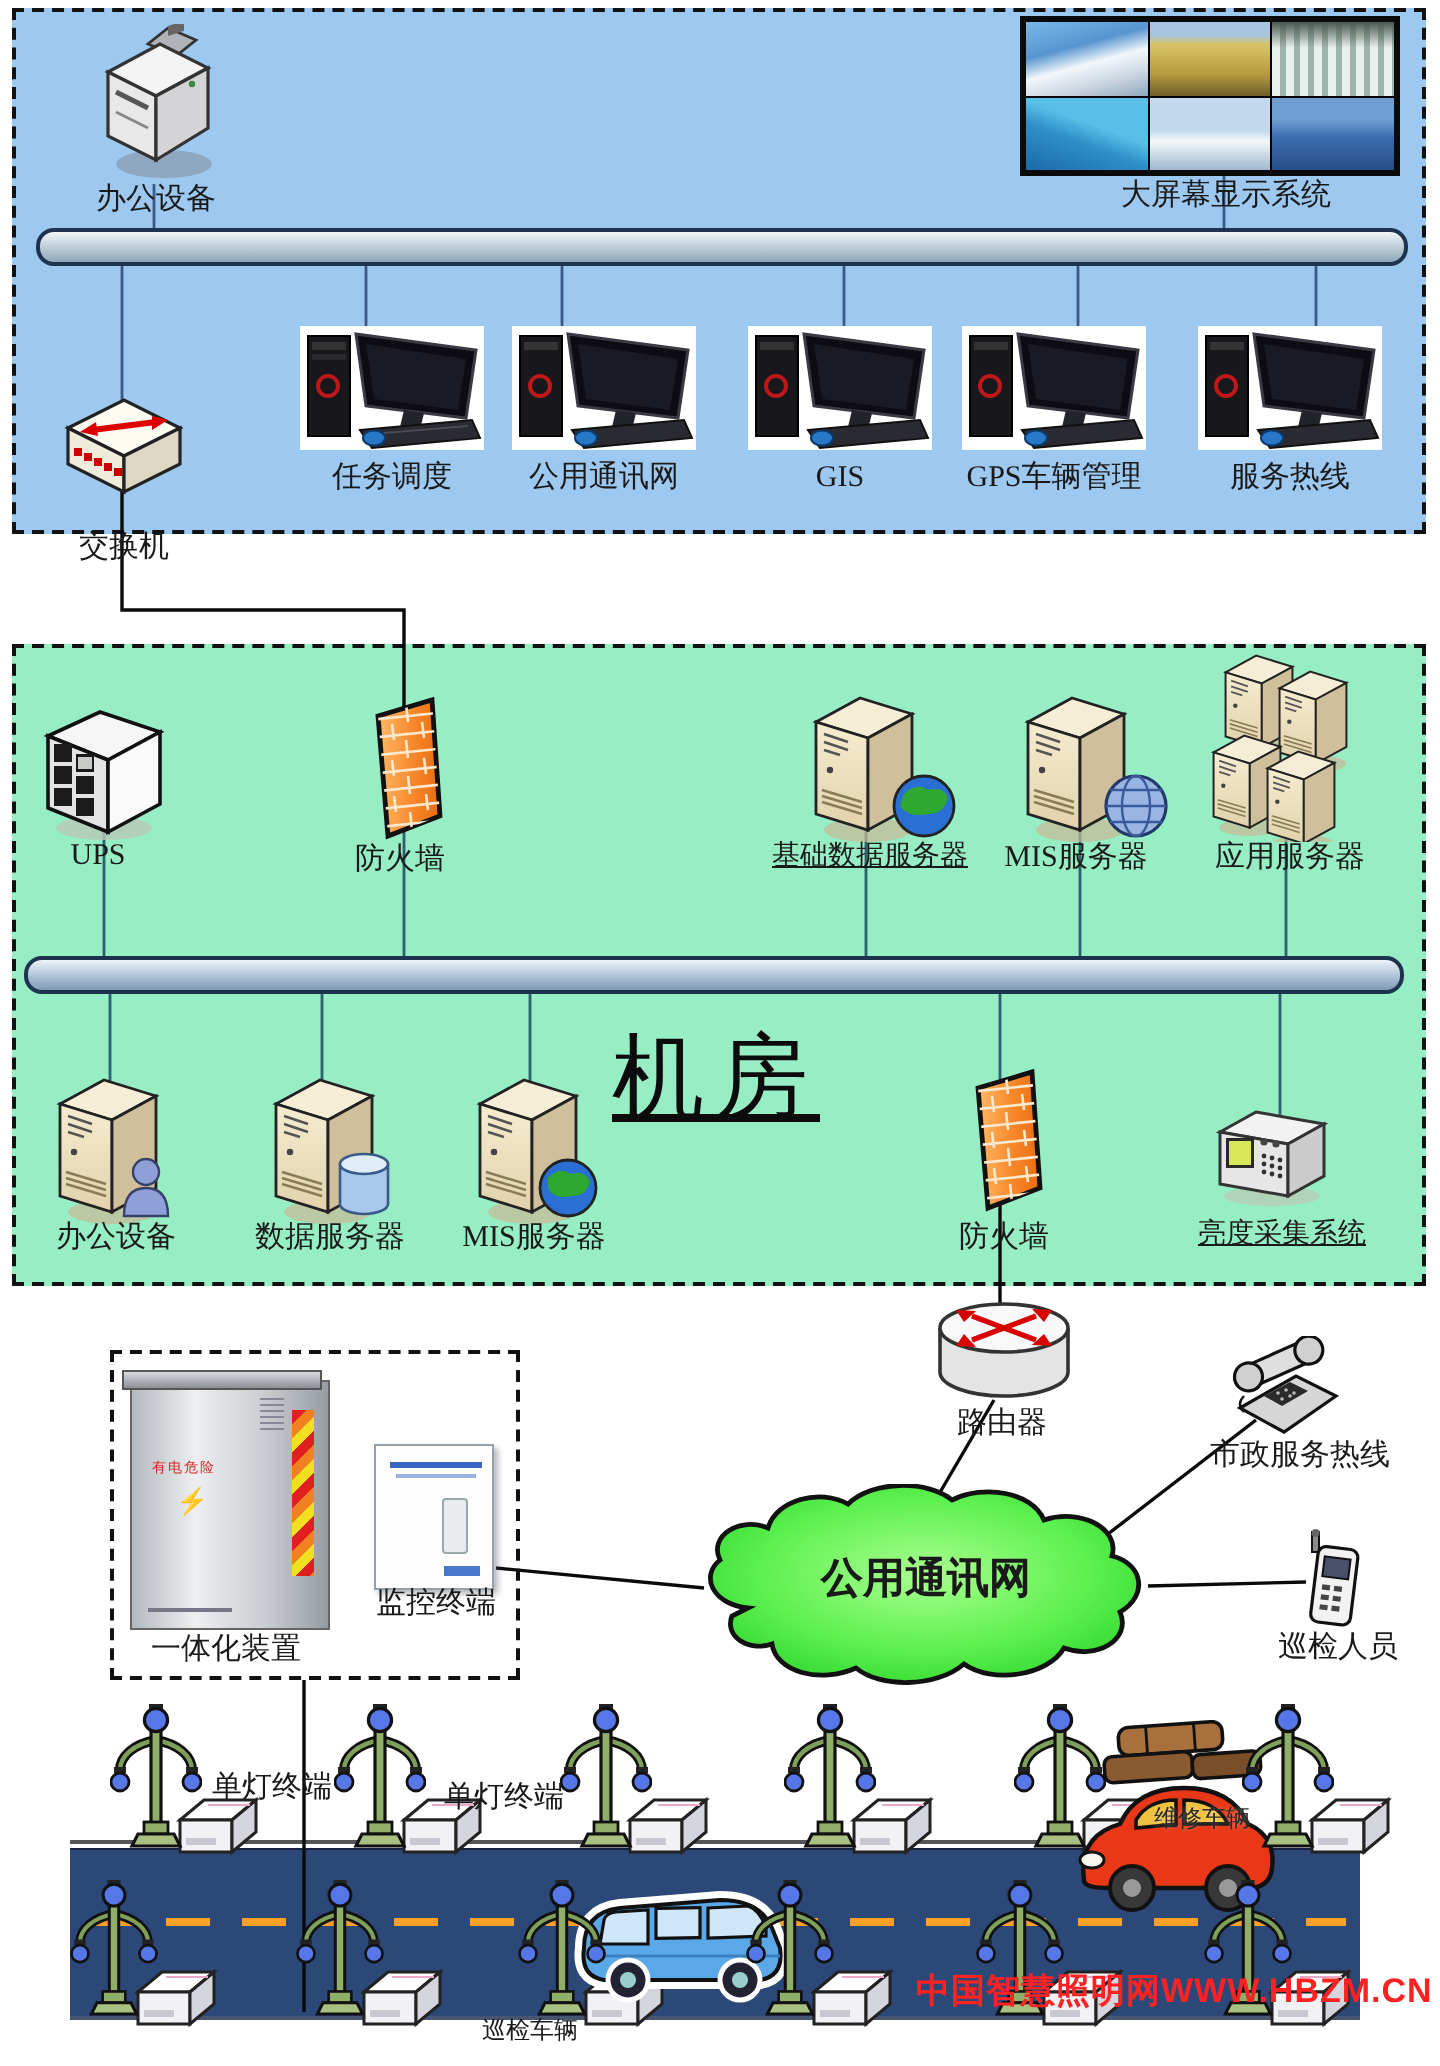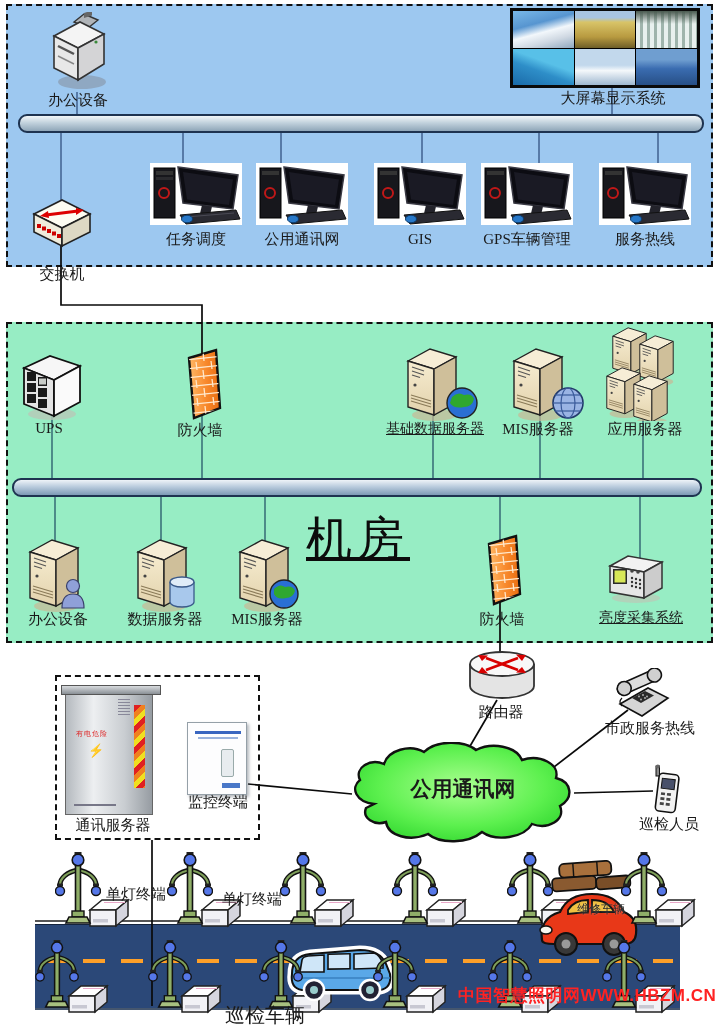--- a/index.html
+++ b/index.html
@@ -27,21 +27,21 @@
   #bigscreen div{width:100%;height:100%;}
   .t1{background:linear-gradient(165deg,#79b8e8 0%,#5795d0 35%,#f2f7fb 55%,#cfd8e2 75%,#8fa8bf 100%);}
   .t2{background:linear-gradient(180deg,#a8c4e0 0 18%,#d8c468 30%,#b89a40 70%,#6e5e28 100%);}
   .t3{background:linear-gradient(180deg,#4a5a50,rgba(0,0,0,0) 35%),
       repeating-linear-gradient(90deg,#e8f0ee 0 4px,#9fb4ac 4px 7px);}
   .t4{background:linear-gradient(200deg,#58c0e8 0 40%,#2e8ec8 60%,#1a6aa8 100%);}
   .t5{background:linear-gradient(180deg,#c2d8ec 0 45%,#f4f8fb 60%,#9fb8d0 100%);}
   .t6{background:linear-gradient(180deg,#6f9ed0 0 30%,#3a6cb0 55%,#274f86 100%);}
   
   #dashedbox{left:55px;top:675px;width:205px;height:165px;border:2px dashed #111;z-index:1;}
-  #cabinet{position:absolute;left:65px;top:690px;width:88px;height:125px;z-index:2;
+  #cabinet{position:absolute;left:65px;top:690px;width:100px;height:125px;z-index:2;
            background:linear-gradient(90deg,#b4b9be,#edeff1 32%,#c9cdd1 68%,#969ca2);
            border:1px solid #666;box-sizing:border-box;}
   #cabinet .lid{position:absolute;left:-5px;top:-6px;width:98px;height:8px;
                 background:linear-gradient(#d8dbde,#8a9096);border:1px solid #555;}
   #cabinet .stripe{position:absolute;right:7px;top:14px;bottom:26px;width:11px;
                    background:repeating-linear-gradient(135deg,#e02020 0 5px,#f08020 5px 10px,#f0e020 10px 15px);}
   #cabinet .warn{position:absolute;left:10px;top:38px;font-size:7px;color:#d22;letter-spacing:1px;}
   #cabinet .bolt{position:absolute;left:22px;top:52px;color:#e02020;font-size:13px;font-weight:bold;}
   #cabinet .vents{position:absolute;right:22px;top:8px;width:12px;height:16px;
                   background:repeating-linear-gradient(#889 0 1px,transparent 1px 3px);}
@@ -457,21 +457,21 @@
     <div class="bolt">⚡</div>
     <div class="foot"></div>
   </div>
   <div id="termbox">
     <div class="h1"></div>
     <div class="h2"></div>
     <div class="disp"></div>
     <div class="logo"></div>
   </div>
   <div class="lbl" style="left:218px;top:793px">监控终端</div>
-  <div class="lbl" style="left:113px;top:816px">通讯服务器</div>
+  <div class="lbl" style="left:113px;top:816px">一体化装置</div>
 
   <div id="sidewalk-line"></div>
   <div id="road"></div>
   <div id="centerline"></div>
 
   <svg class="ic" style="left:88px;top:898px;z-index:2" width="42" height="32">
       <use href="#sym-box3d"></use>
     </svg>
   <svg class="ic" style="left:200px;top:898px;z-index:2" width="42" height="32">
       <use href="#sym-box3d"></use>
@@ -572,17 +572,17 @@
     </svg>
   <svg class="ic" style="left:488px;top:940px;z-index:3" width="44" height="68">
       <use href="#sym-lamp"></use>
     </svg>
   <svg class="ic" style="left:602px;top:940px;z-index:3" width="44" height="68">
       <use href="#sym-lamp"></use>
     </svg>
 
   <div class="lbl" style="left:136px;top:885px;z-index:4">单灯终端</div>
   <div class="lbl" style="left:252px;top:890px;z-index:4">单灯终端</div>
-  <div class="lbl" style="left:265px;top:1006px;z-index:4;font-size:20px">巡检车辆</div>
+  <div class="lbl" style="left:265px;top:1006px;z-index:4;font-size:12px">巡检车辆</div>
   <div class="lbl onroad" style="left:601px;top:900px;z-index:4;font-size:12px">维修车辆</div>
 
   <div id="watermark">中国智慧照明网WWW.HBZM.CN</div>
 </div>
 
 </body></html>

